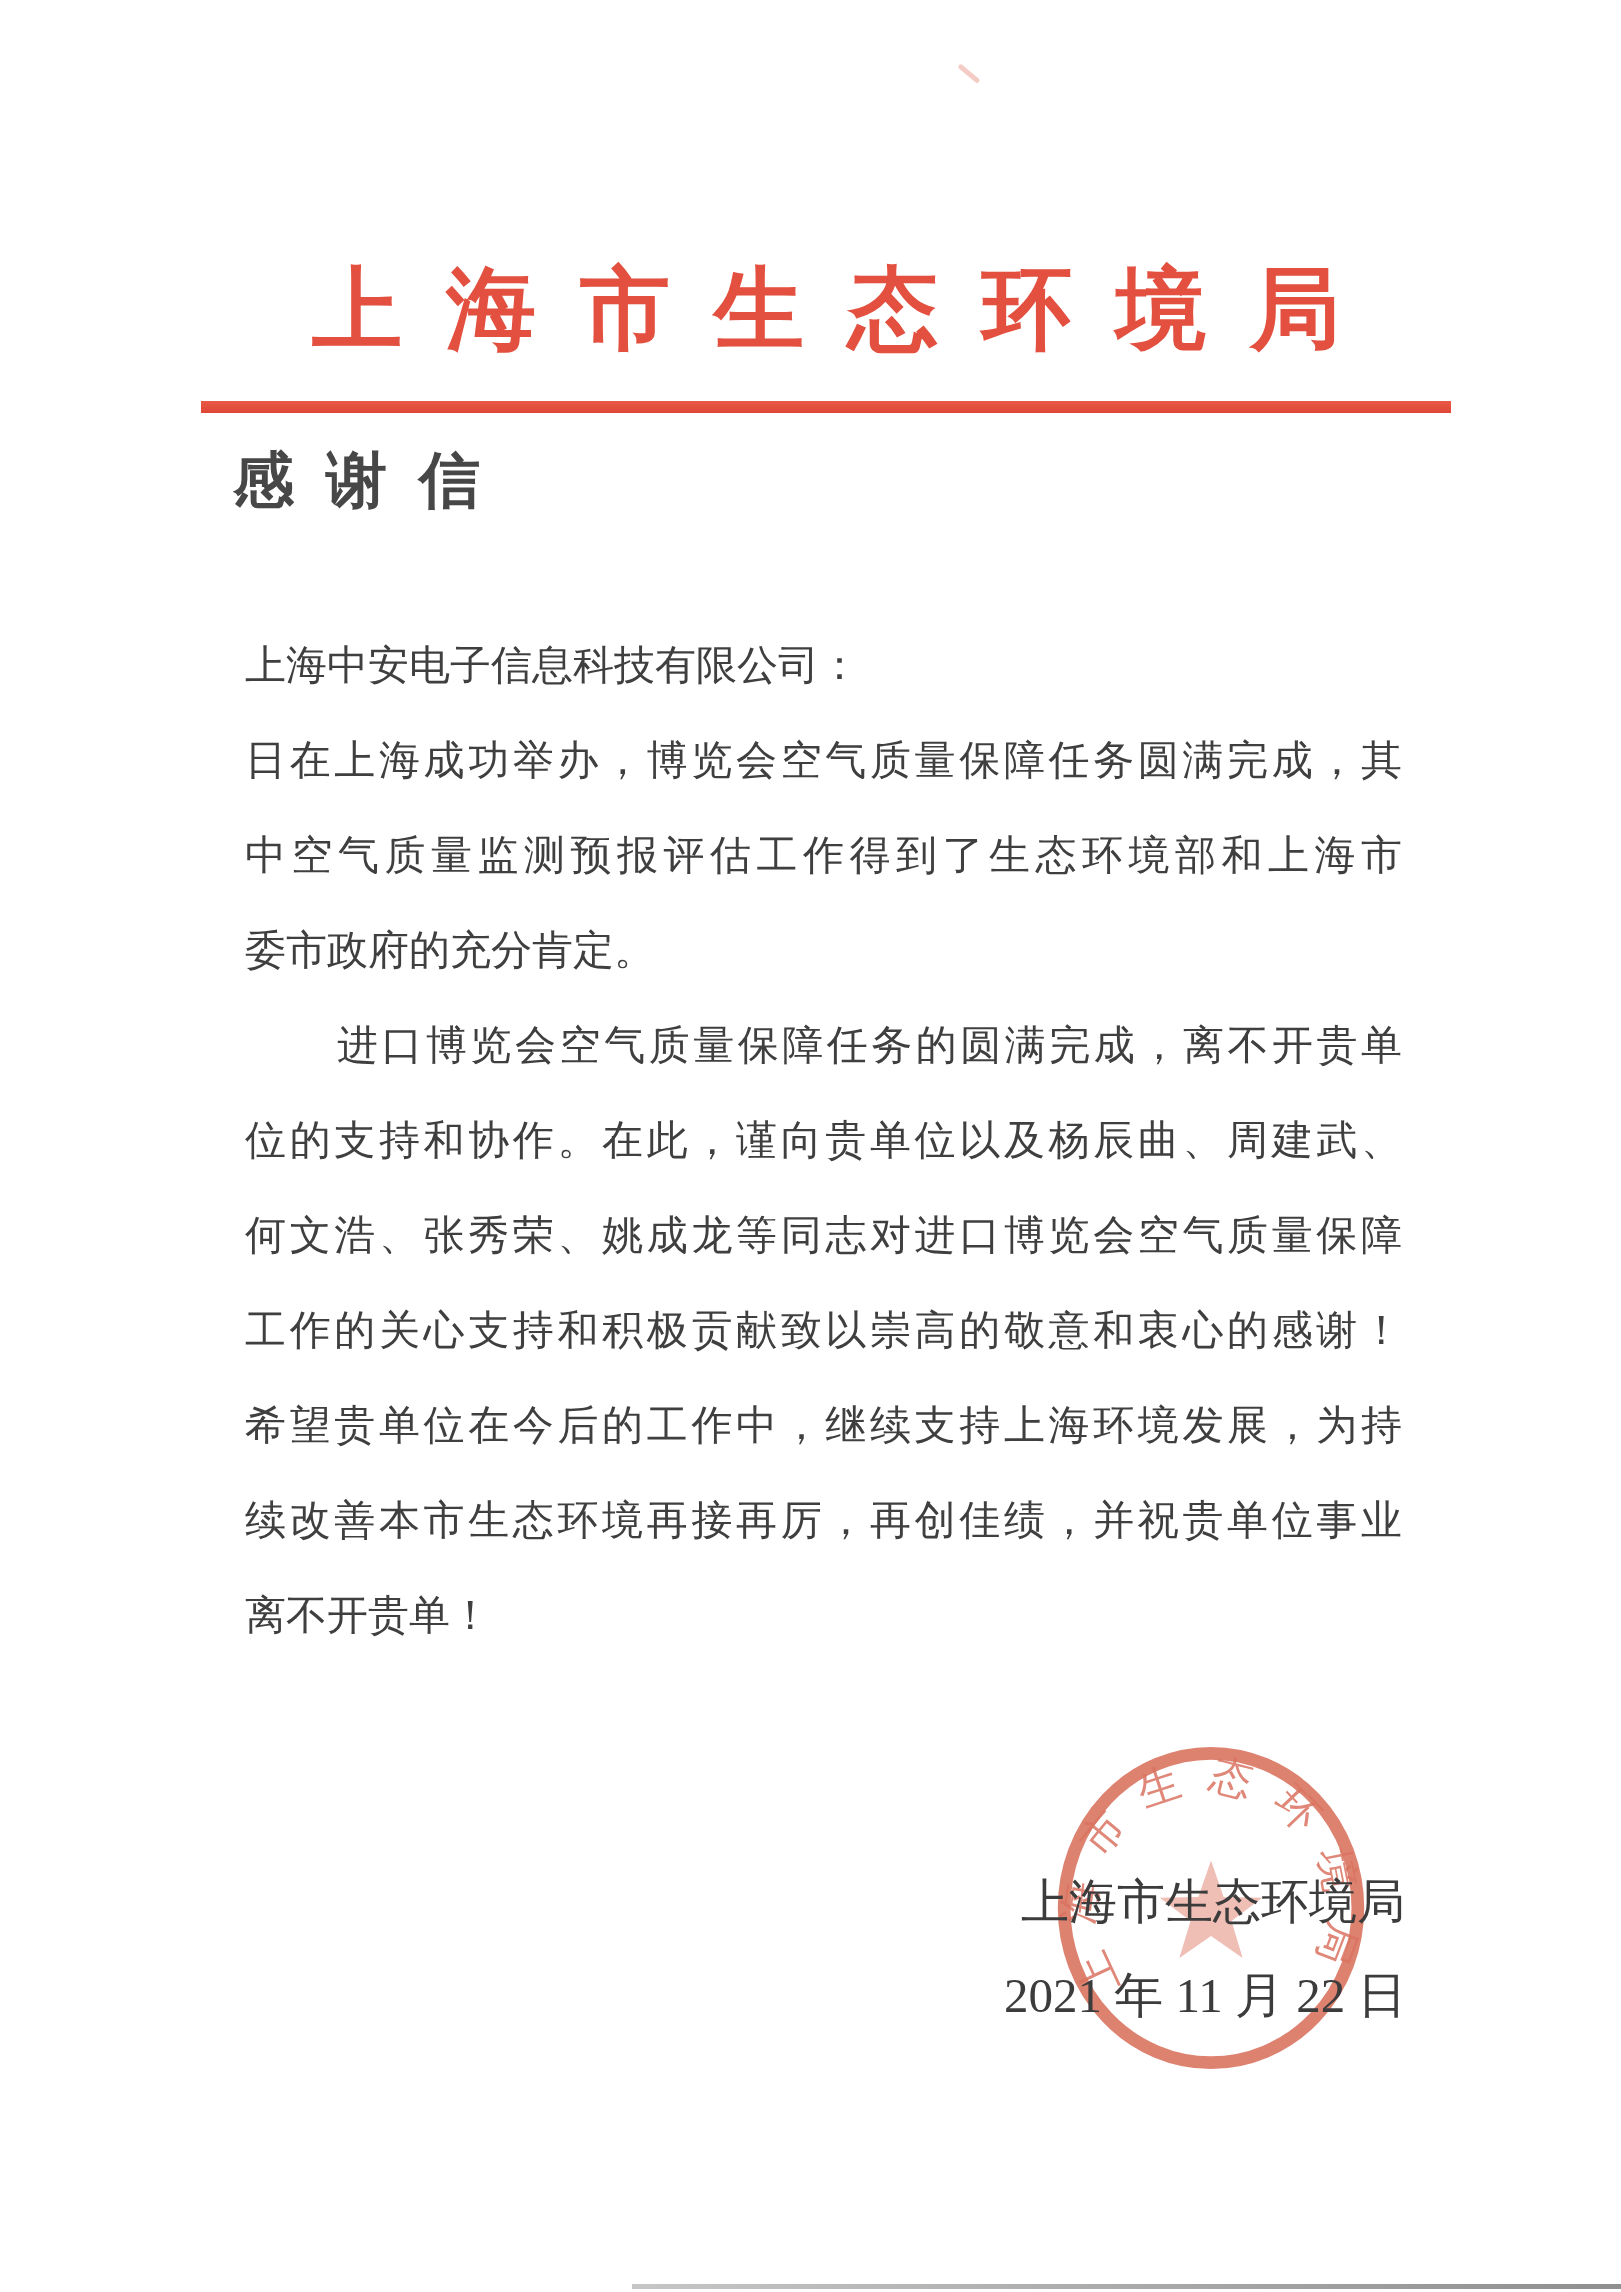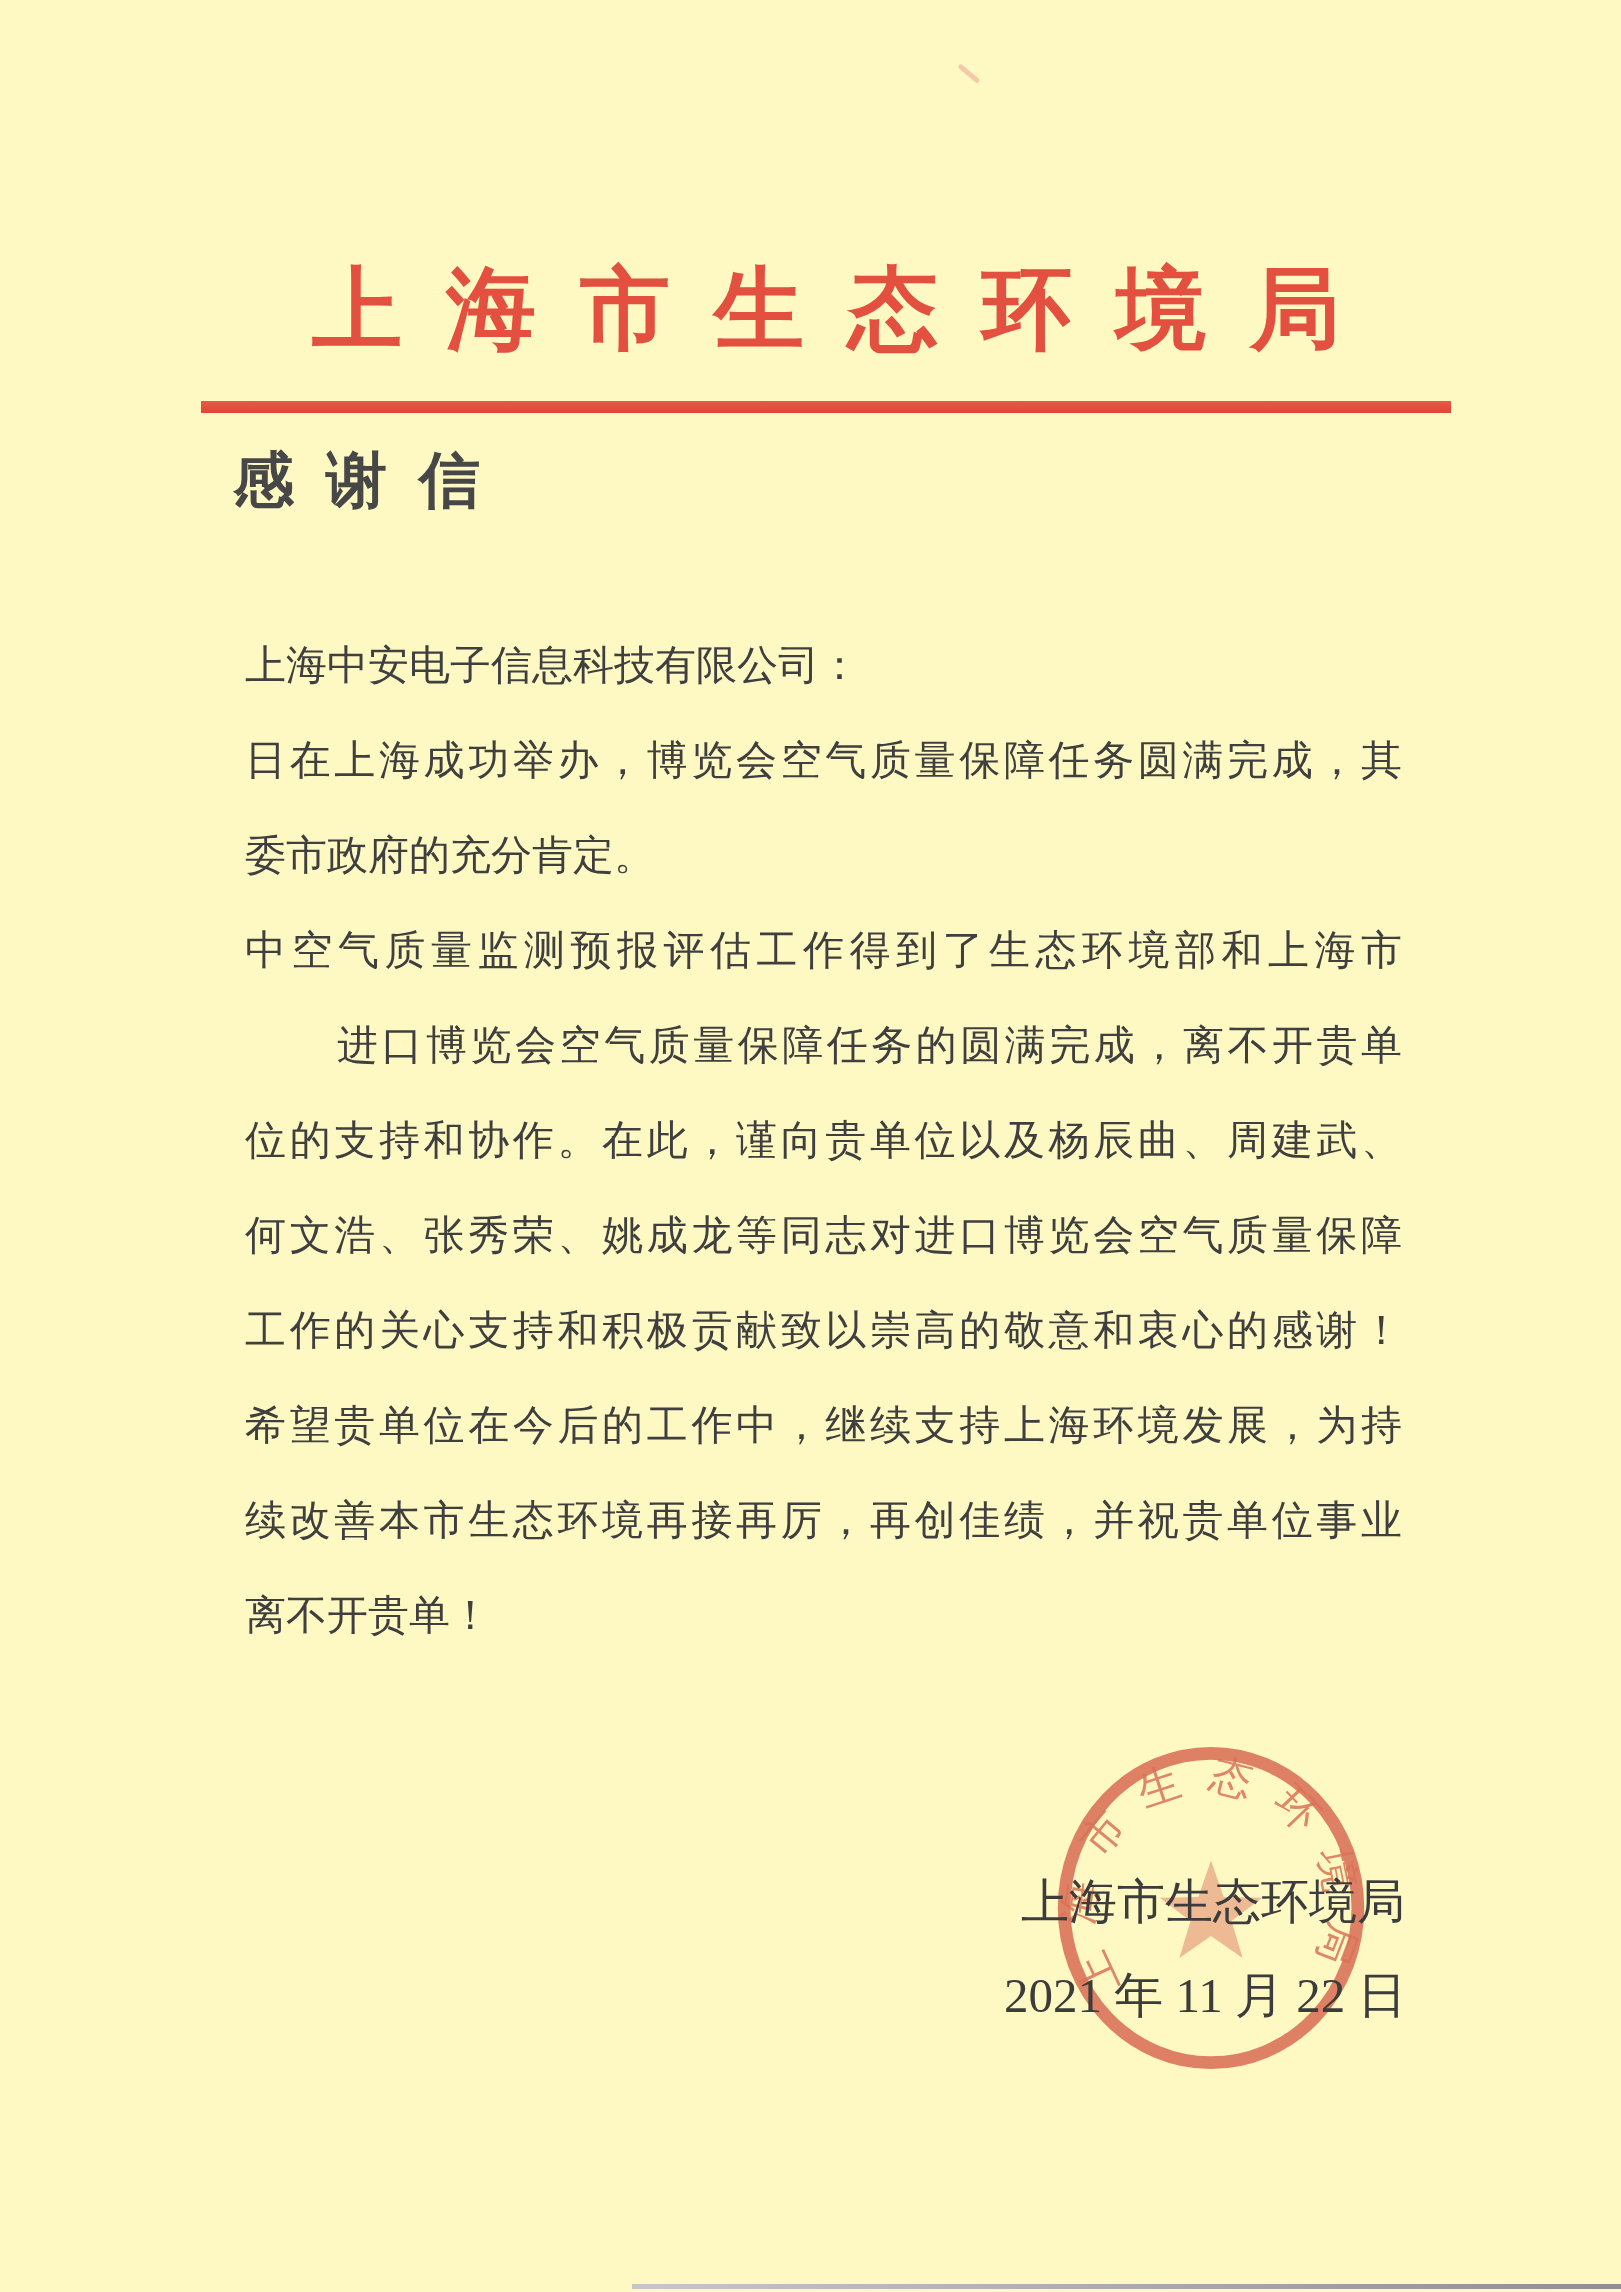--- a/index.html
+++ b/index.html
@@ -5,21 +5,21 @@
   :root{
     --header-red:#e3503f;
     --rule-red:#e3503f;
     --seal-red:#d5604b;
     --body-ink:#3f3f3f;
   }
   html,body{margin:0;padding:0;background:#e9e9e9;}
   .page{
     position:relative;
     width:1621px;height:2293px;
-    background:#fef9c3;
+    background:#ffffff;
     overflow:hidden;
     font-family:"Liberation Serif","DejaVu Serif",serif;
   }
   
   .agency-header{
     position:absolute;top:263px;left:201px;width:1250px;
     text-align:center;
     font-size:90px;line-height:94px;font-weight:700;
     letter-spacing:44px;text-indent:44px;
     color:var(--header-red);
@@ -86,22 +86,22 @@
 
   <div class="agency-header">上海市生态环境局</div>
 
   <div class="header-rule"></div>
 
   <div class="letter-title">感谢信</div>
 
   <div class="body-block">
     <div class="line short">上海中安电子信息科技有限公司：</div>
     <div class="line">日在上海成功举办，博览会空气质量保障任务圆满完成，其</div>
+    <div class="line">中空气质量监测预报评估工作得到了生态环境部和上海市</div>
     <div class="line short">委市政府的充分肯定。</div>
-    <div class="line">中空气质量监测预报评估工作得到了生态环境部和上海市</div>
     <div class="line indent">进口博览会空气质量保障任务的圆满完成，离不开贵单</div>
     <div class="line">位的支持和协作。在此，谨向贵单位以及杨辰曲、周建武、</div>
     <div class="line">何文浩、张秀荣、姚成龙等同志对进口博览会空气质量保障</div>
     <div class="line">工作的关心支持和积极贡献致以崇高的敬意和衷心的感谢！</div>
     <div class="line">希望贵单位在今后的工作中，继续支持上海环境发展，为持</div>
     <div class="line">续改善本市生态环境再接再厉，再创佳绩，并祝贵单位事业</div>
     <div class="line short">离不开贵单！</div>
   </div>
 
   <svg class="seal" viewBox="0 0 318 333" xmlns="http://www.w3.org/2000/svg">

